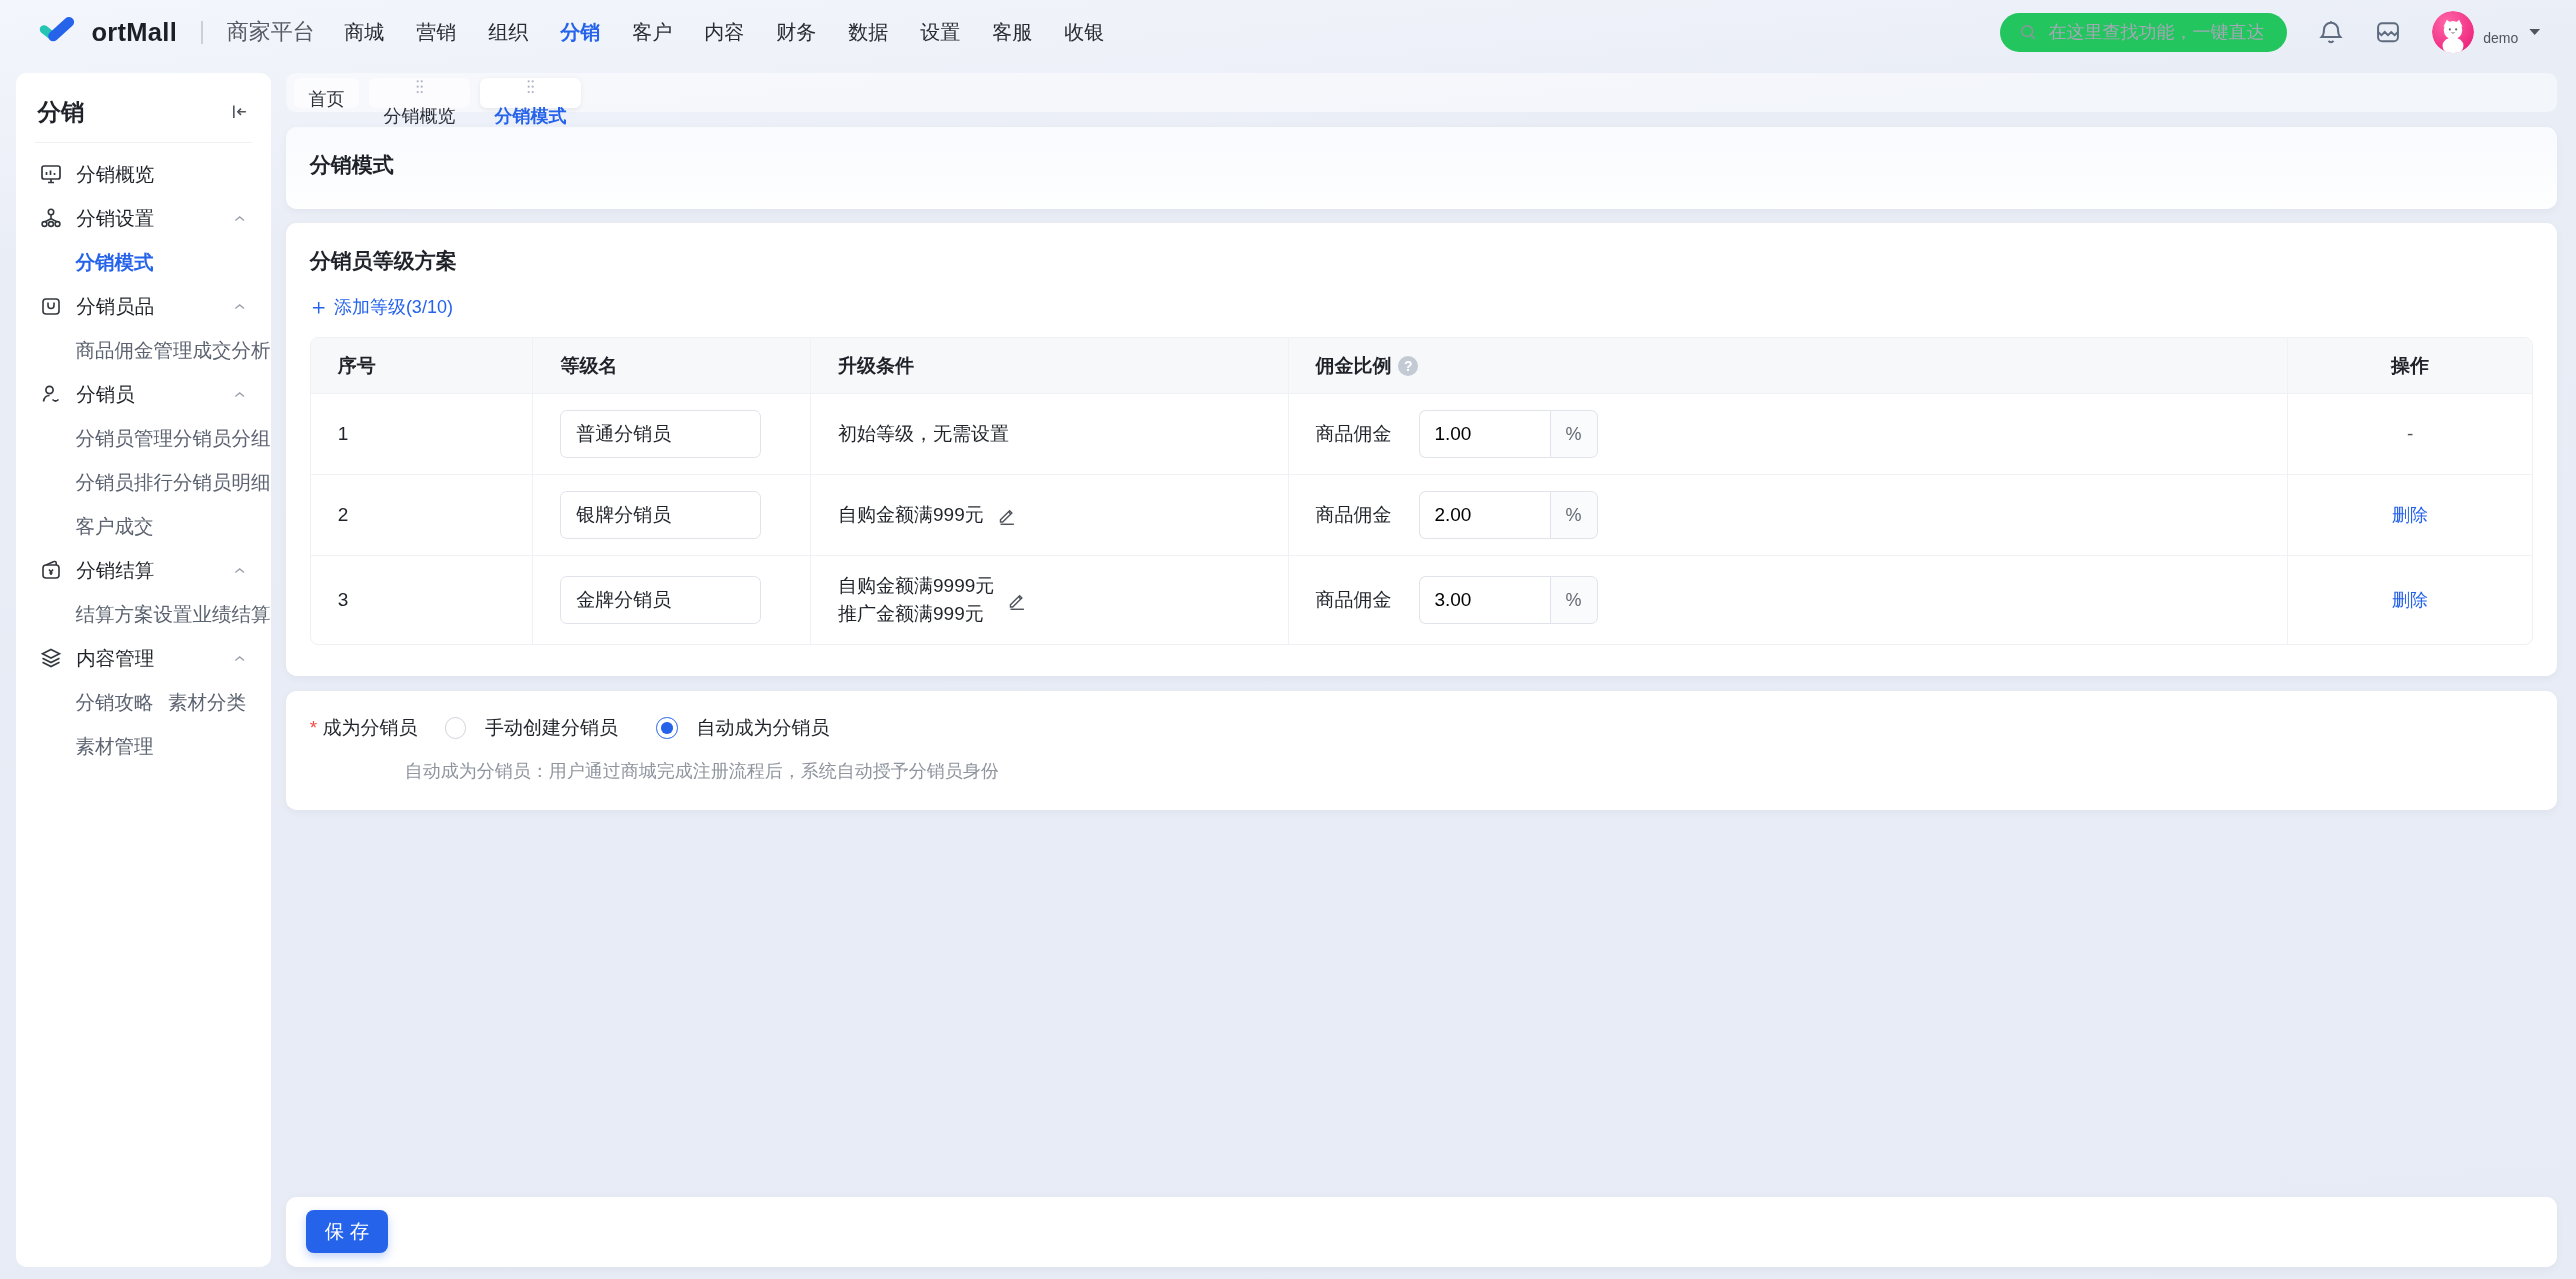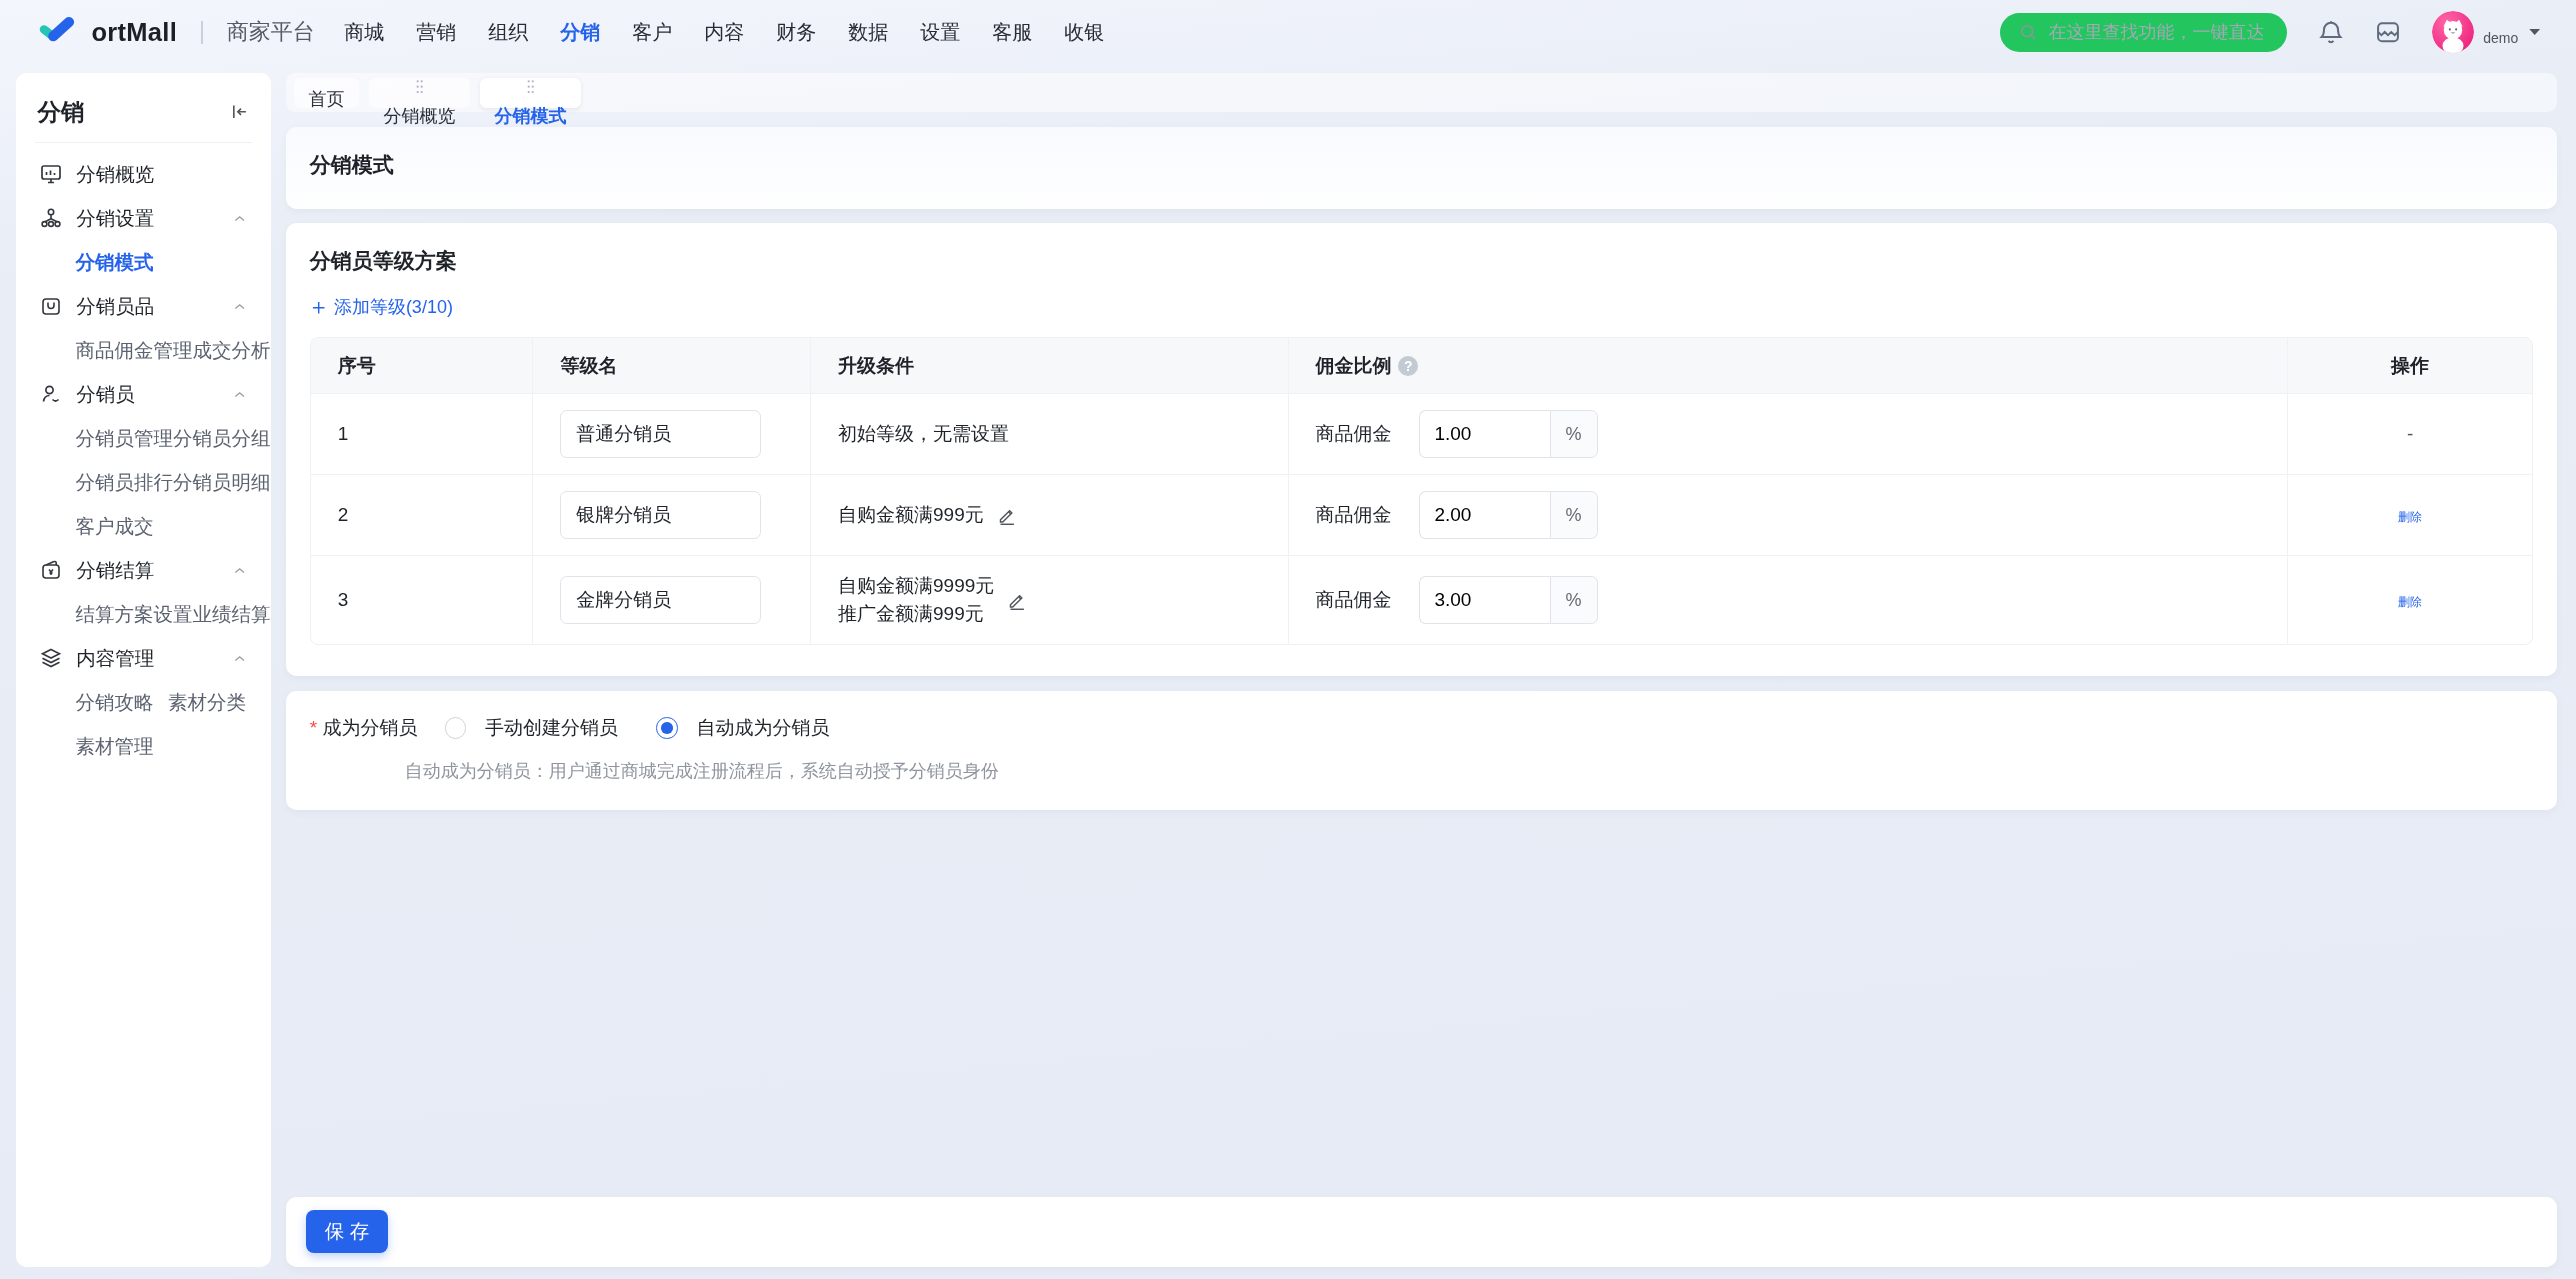--- a/index.html
+++ b/index.html
@@ -95,21 +95,21 @@
     color:#1f2329; padding:0 14.8px; outline:none; font-family:inherit; background:#fff; }
   .cond-cell { display:flex; align-items:center; gap:12px; }
   .cond-lines { line-height:28px; }
   .pencil { width:21.5px; height:21.5px; stroke:#51565d; cursor:pointer; flex:none; }
   .rate-cell { display:flex; align-items:center; gap:27px; }
   .rate-group { display:inline-flex; }
   .rate-input { width:131px; height:48px; border:1.3px solid #e0e3e9; border-right:none;
     border-radius:6.7px 0 0 6.7px; font-size:19px; padding:0 14.8px; outline:none; font-family:inherit; }
   .rate-unit { width:48px; height:48px; border:1.3px solid #e0e3e9; border-radius:0 6.7px 6.7px 0;
     background:#fafbfc; color:#646a73; font-size:18px; display:flex; align-items:center; justify-content:center; }
-  .link-del { color:#2563eb; font-size:12px; cursor:pointer; }
+  .link-del { color:#2563eb; font-size:18px; cursor:pointer; }
   .dash { color:#51565d; }
 
   
   .become-card { flex:none; padding:24px 24px 27px; }
   .become-row { display:flex; align-items:center; }
   .req { color:#f54a45; font-size:19px; margin-right:5.4px; }
   .become-label { font-size:19px; font-weight:500; margin-right:27px; }
   .radio-opt { display:flex; align-items:center; gap:19px; margin-right:38px; cursor:pointer; }
   .radio { width:21.5px; height:21.5px; border-radius:50%; border:1.3px solid #cfd3da; background:#fff;
     position:relative; flex:none; }

